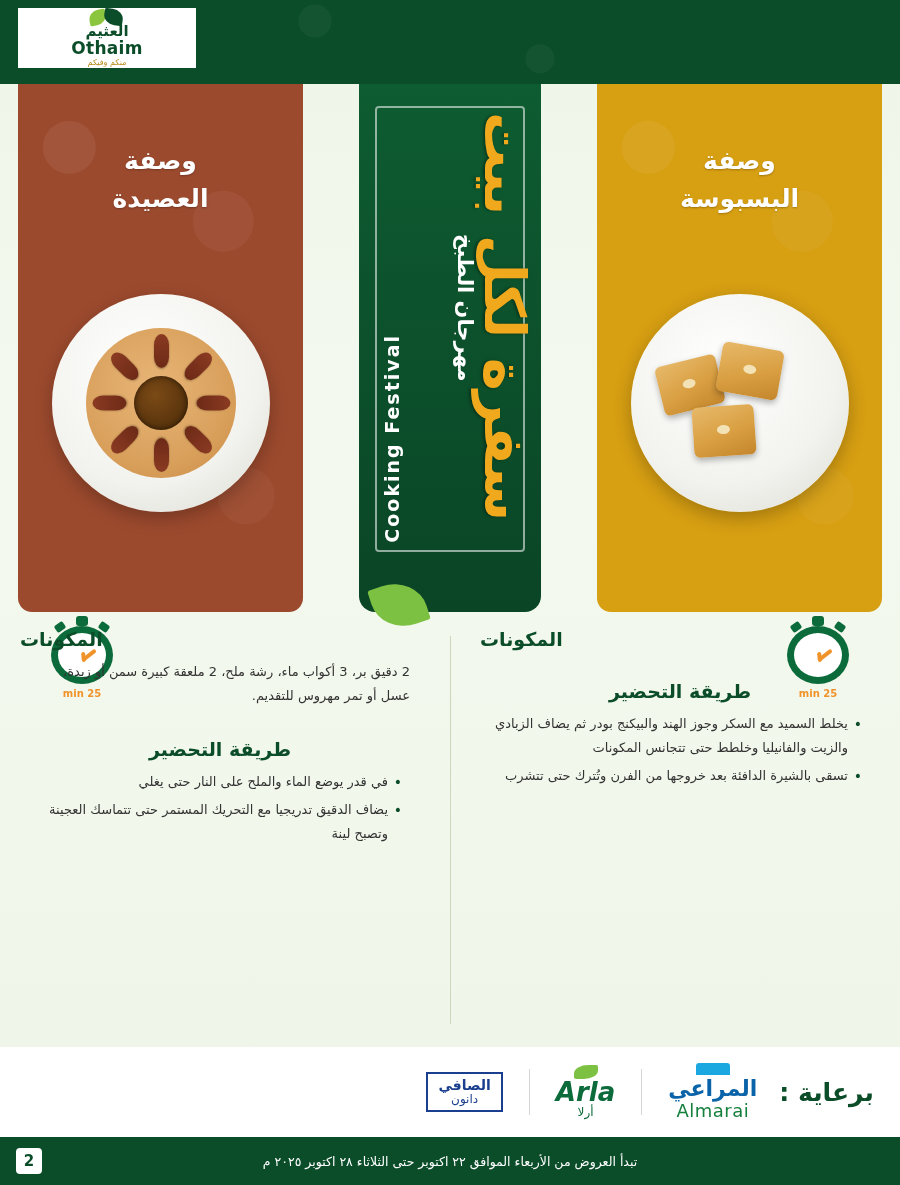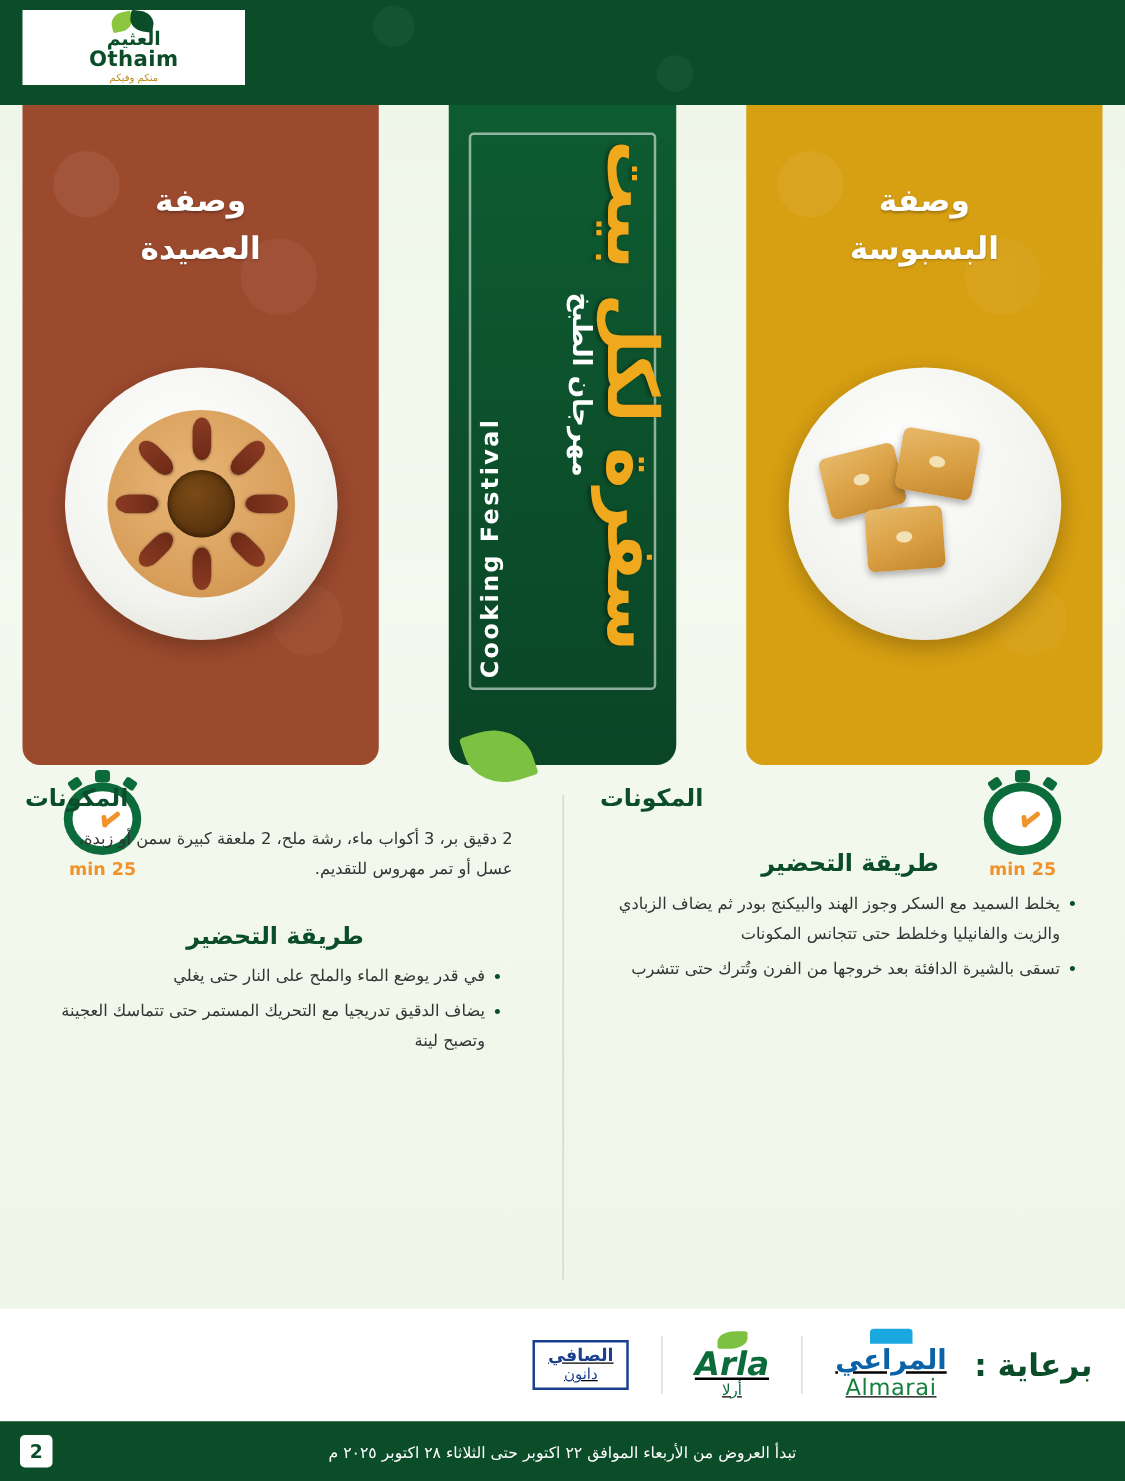--- a/index.html
+++ b/index.html
@@ -177,21 +177,21 @@
     width: 4px; height: 10px; background: #f0932b;
     transform-origin: 50% 0; transform: rotate(-6deg);
     border-radius: 2px;
   }
   .sw-top {
     position: absolute; left: 27px; top: 2px; width: 12px; height: 10px;
     background: #0b6b3a; border-radius: 3px;
   }
   .sw-btn-l { position: absolute; left: 6px; top: 9px; width: 10px; height: 8px; background: #0b6b3a; border-radius: 2px; transform: rotate(-35deg); }
   .sw-btn-r { position: absolute; right: 6px; top: 9px; width: 10px; height: 8px; background: #0b6b3a; border-radius: 2px; transform: rotate(35deg); }
-  .timer-label { margin-top: 4px; color: #f0932b; font-size: 14px; font-weight: bold; }
+  .timer-label { margin-top: 4px; color: #f0932b; font-size: 10px; font-weight: bold; }
 
   
   .columns { position: absolute; top: 628px; left: 0; right: 0; height: 400px; }
   .col { position: absolute; top: 0; width: 400px; }
   .col.right { right: 20px; }
   .col.left  { left: 20px; }
   .divider {
     position: absolute; left: 50%; top: 8px; width: 1px; height: 388px;
     background: #c9d8bd;
   }
@@ -222,21 +222,21 @@
     position: absolute; bottom: 48px; left: 0; right: 0; height: 90px;
     background: #ffffff;
     display: flex; align-items: center; justify-content: flex-start;
     padding: 0 26px; gap: 0;
   }
   .spon-label {
     color: #0b4d29; font-size: 25px; font-weight: bold; margin-left: 22px;
     letter-spacing: 0;
   }
   .spon-sep { width: 1px; height: 46px; background: #d6d6d6; margin: 0 26px; }
-  .spon { display: flex; align-items: center; justify-content: flex-end; text-decoration: underline; }
+  .spon { display: flex; align-items: center; justify-content: flex-end; }
   .almarai { text-align: center; }
   .almarai .a-ar { color: #0a63a8; font-size: 22px; font-weight: bold; line-height: 1; }
   .almarai .a-en { color: #15803d; font-size: 18px; letter-spacing: .5px; }
   .almarai .a-book {
     width: 34px; height: 12px; margin: 0 auto 3px;
     background: #1ba8e0; border-radius: 3px 3px 0 0;
   }
   .arla { text-align: center; position: relative; }
   .arla .leafy {
     width: 24px; height: 14px; margin: 0 auto 2px;

